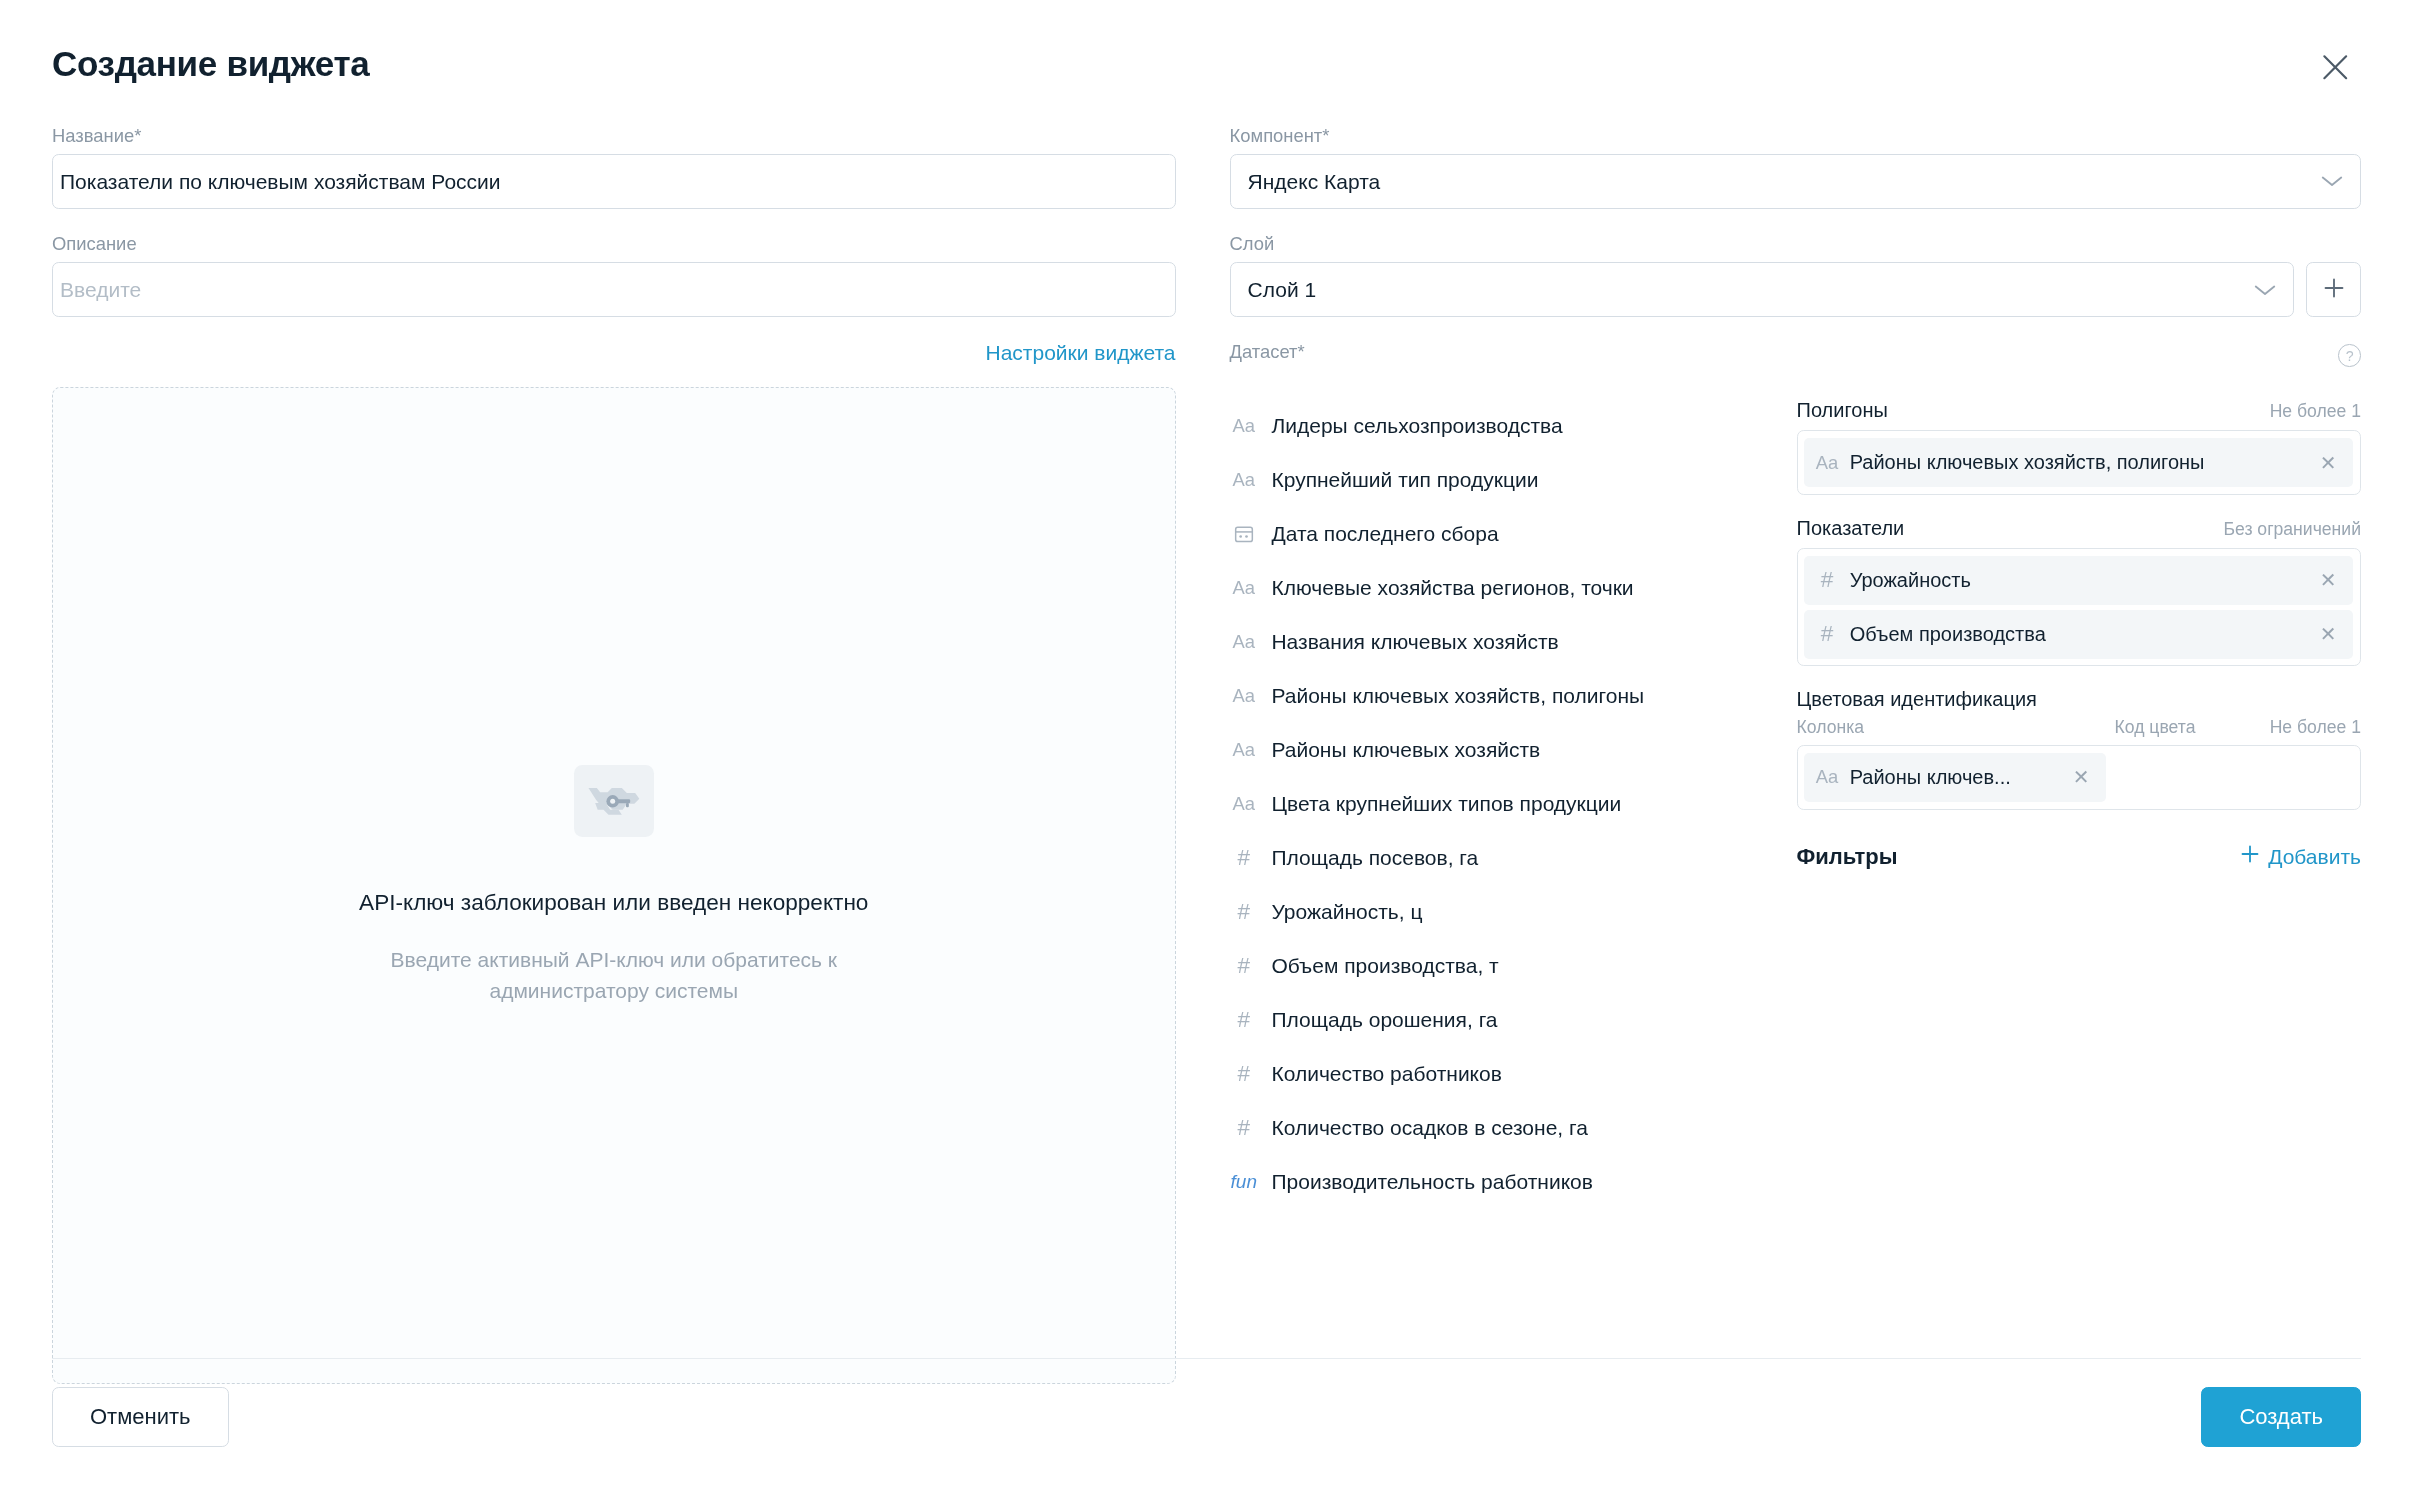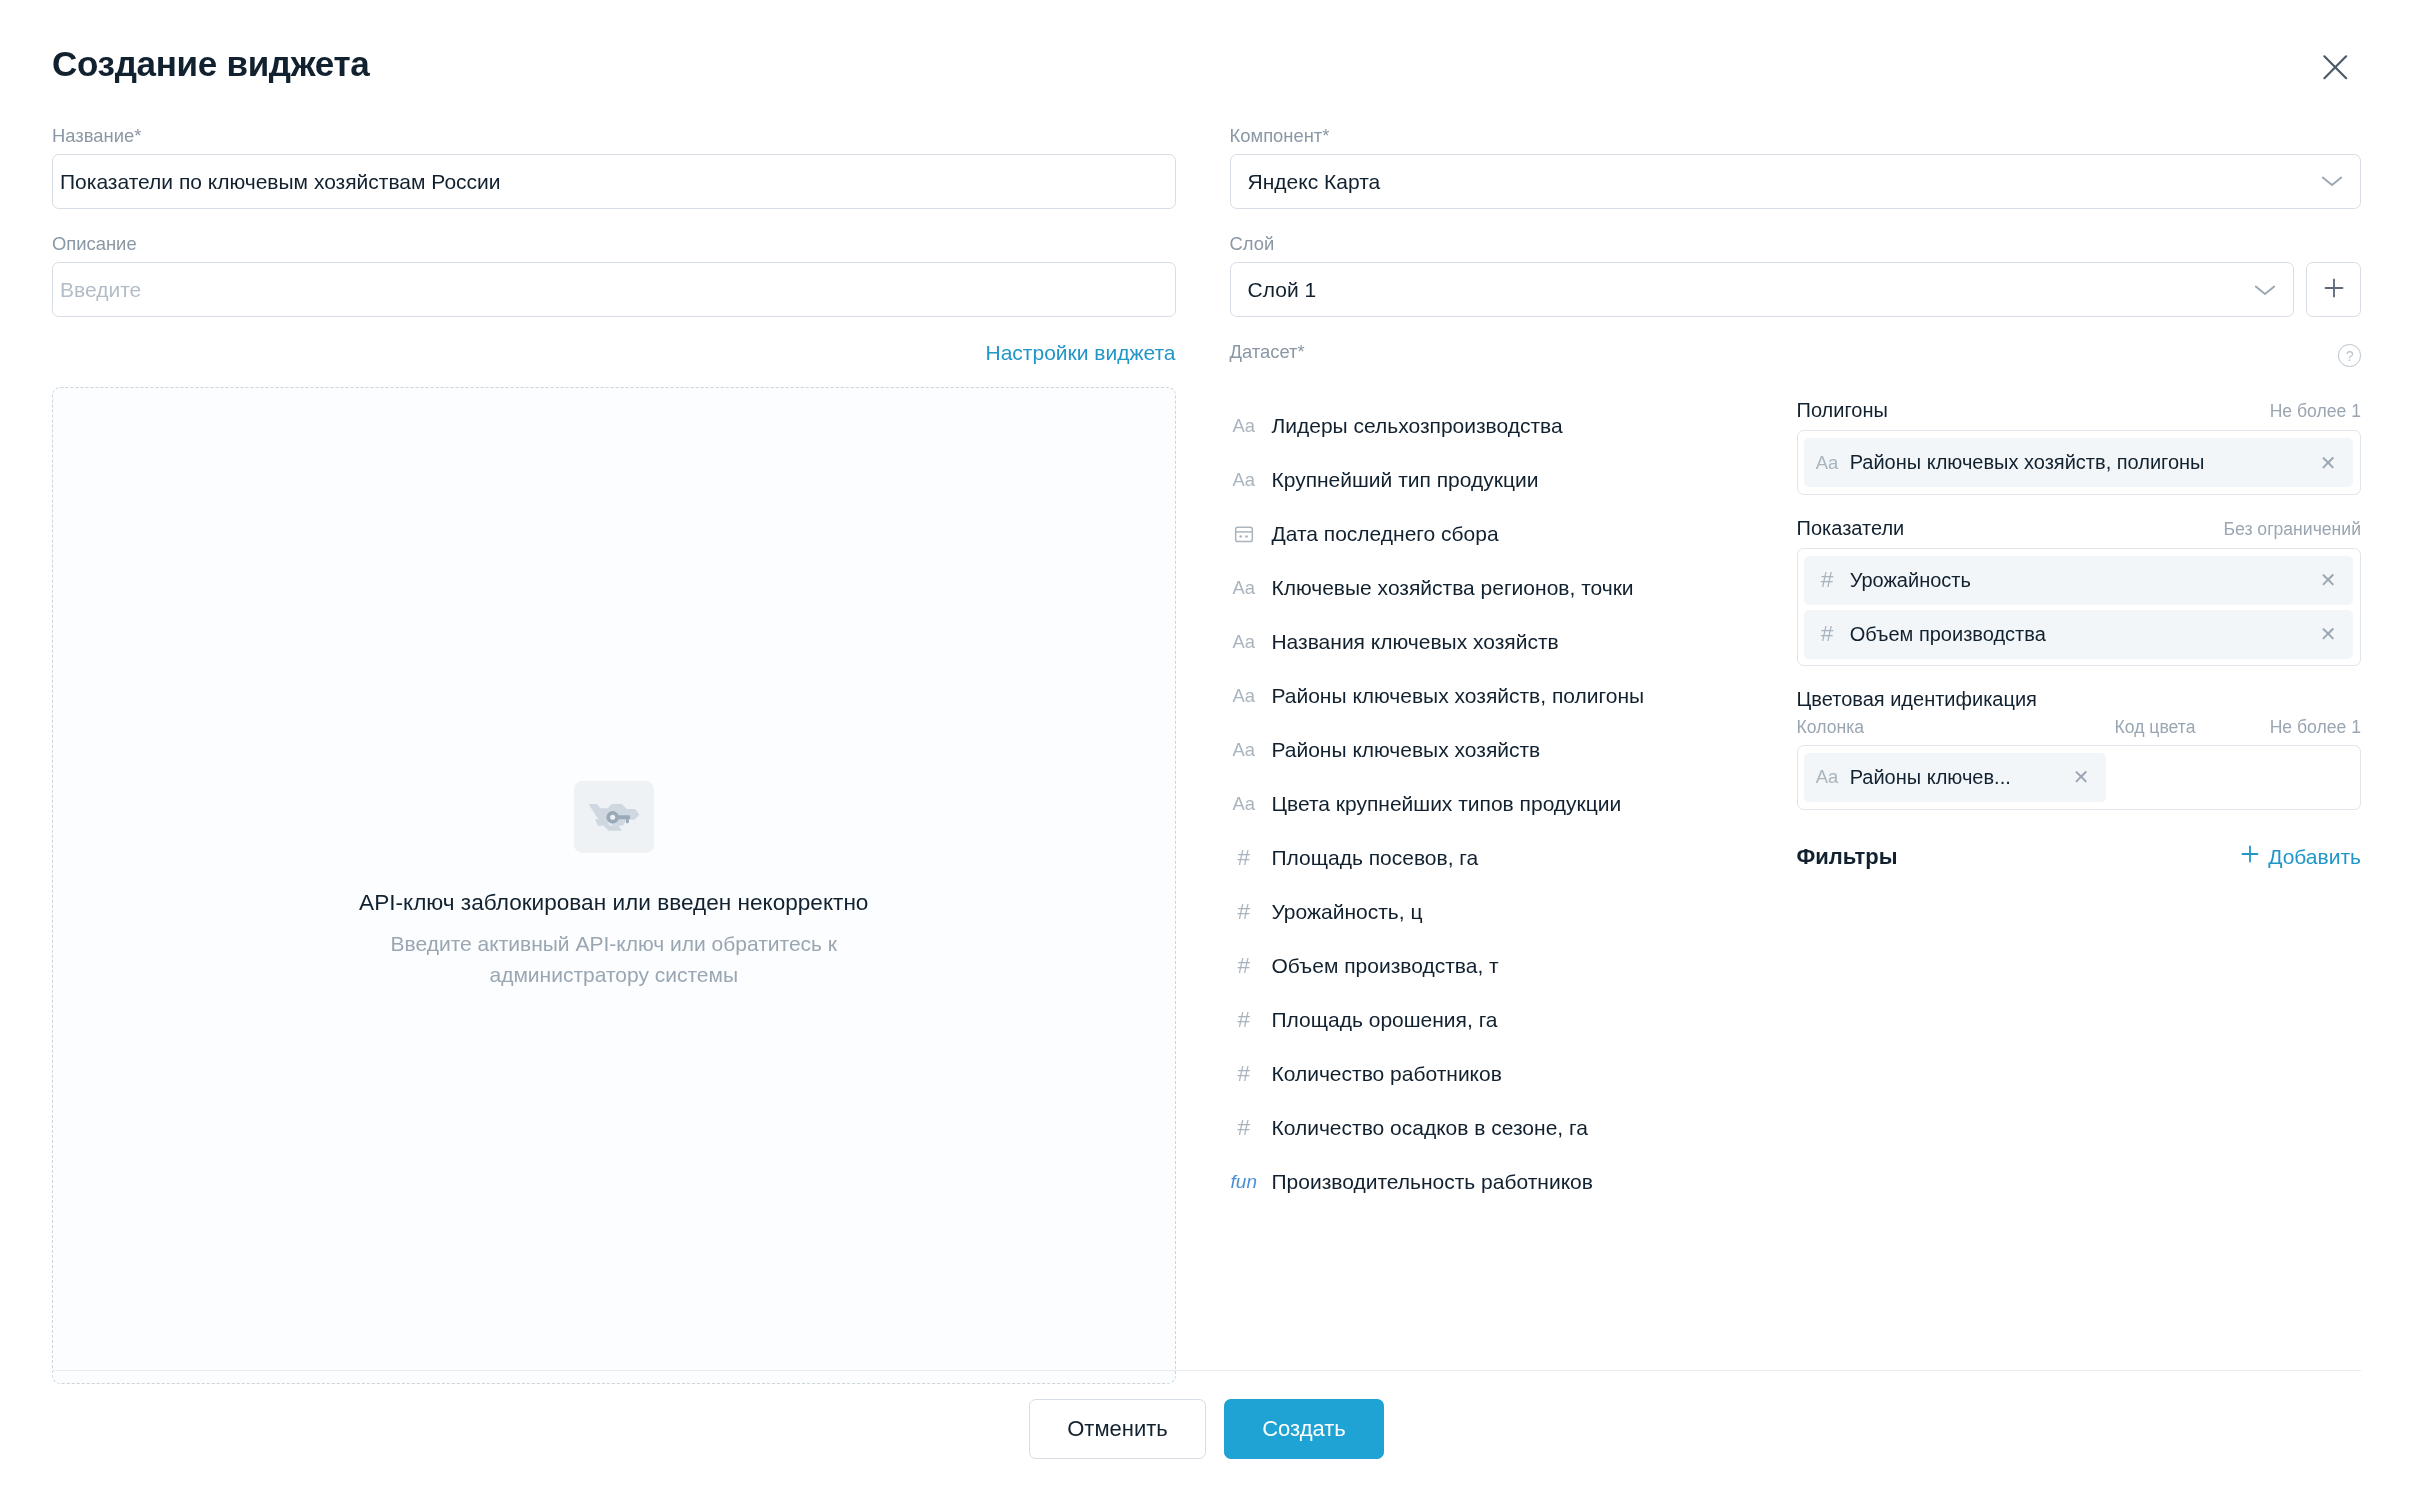--- a/index.html
+++ b/index.html
@@ -104,20 +104,21 @@
 
   .preview-box {
     border: 0.8px dashed #cbd5dd;
     border-radius: 8.4px;
     height: 997px;
     display: flex;
     flex-direction: column;
     align-items: center;
     justify-content: center;
     background: #fbfdfe;
+    gap: 16px;
   }
   .preview-icon {
     width: 80px;
     height: 72px;
     background: #eef2f5;
     border-radius: 8.4px;
     display: flex;
     align-items: center;
     justify-content: center;
     margin-bottom: 37px;
@@ -241,25 +242,25 @@
     align-items: center;
     margin-top: 34px;
   }
   .filters-title { font-size: 22px; font-weight: bold; color: #11212f; }
   .filters-add { color: #2196c9; font-size: 21px; display: flex; align-items: center; gap: 8.4px; cursor: pointer; }
 
   .footer {
     position: absolute;
     left: 52px;
     right: 52px;
-    bottom: 49px;
+    bottom: 61px;
     border-top: 0.8px solid #e7ecf0;
     padding-top: 28.5px;
     display: flex;
-    justify-content: center;
+    justify-content: space-between;
     gap: 18.4px;
   }
   .btn {
     height: 60px;
     border-radius: 6.7px;
     font-size: 22px;
     display: flex;
     align-items: center;
     justify-content: center;
     cursor: pointer;

